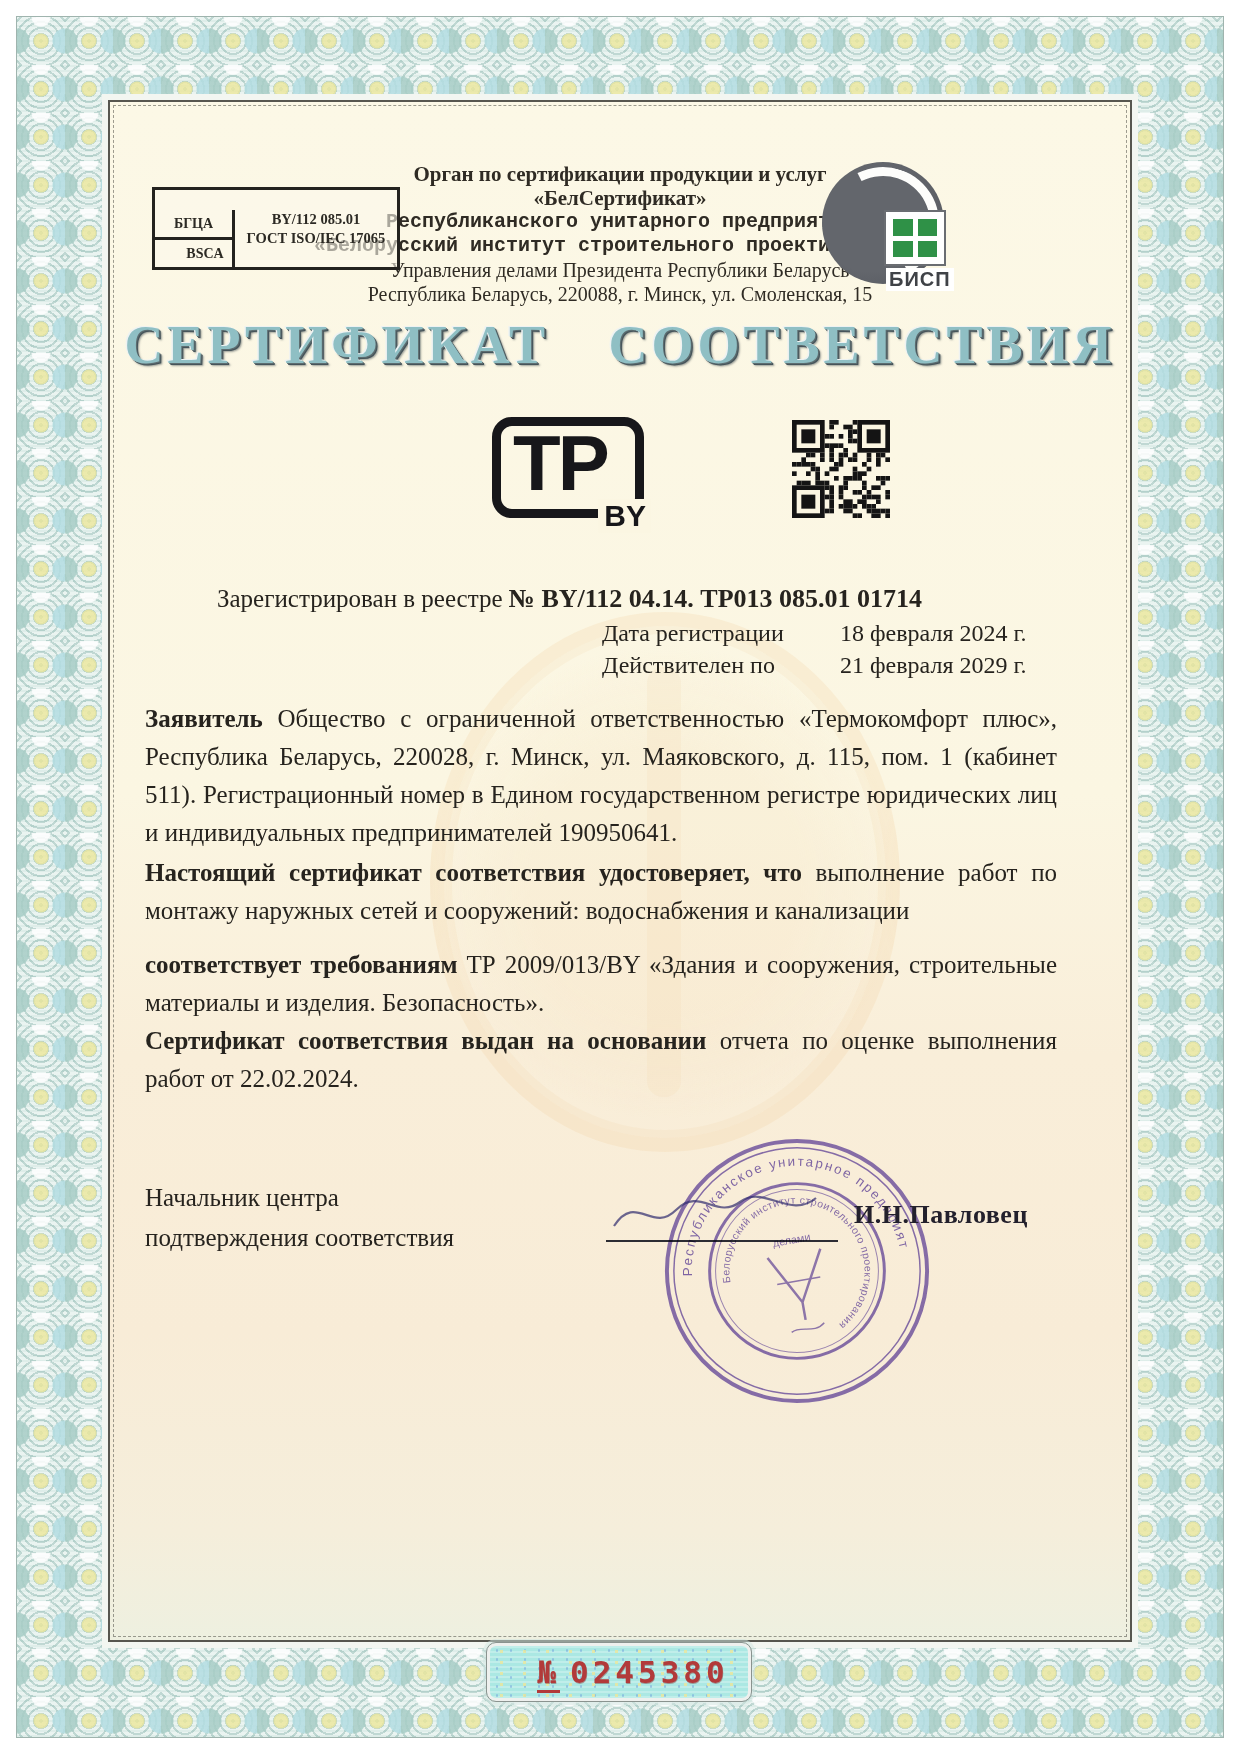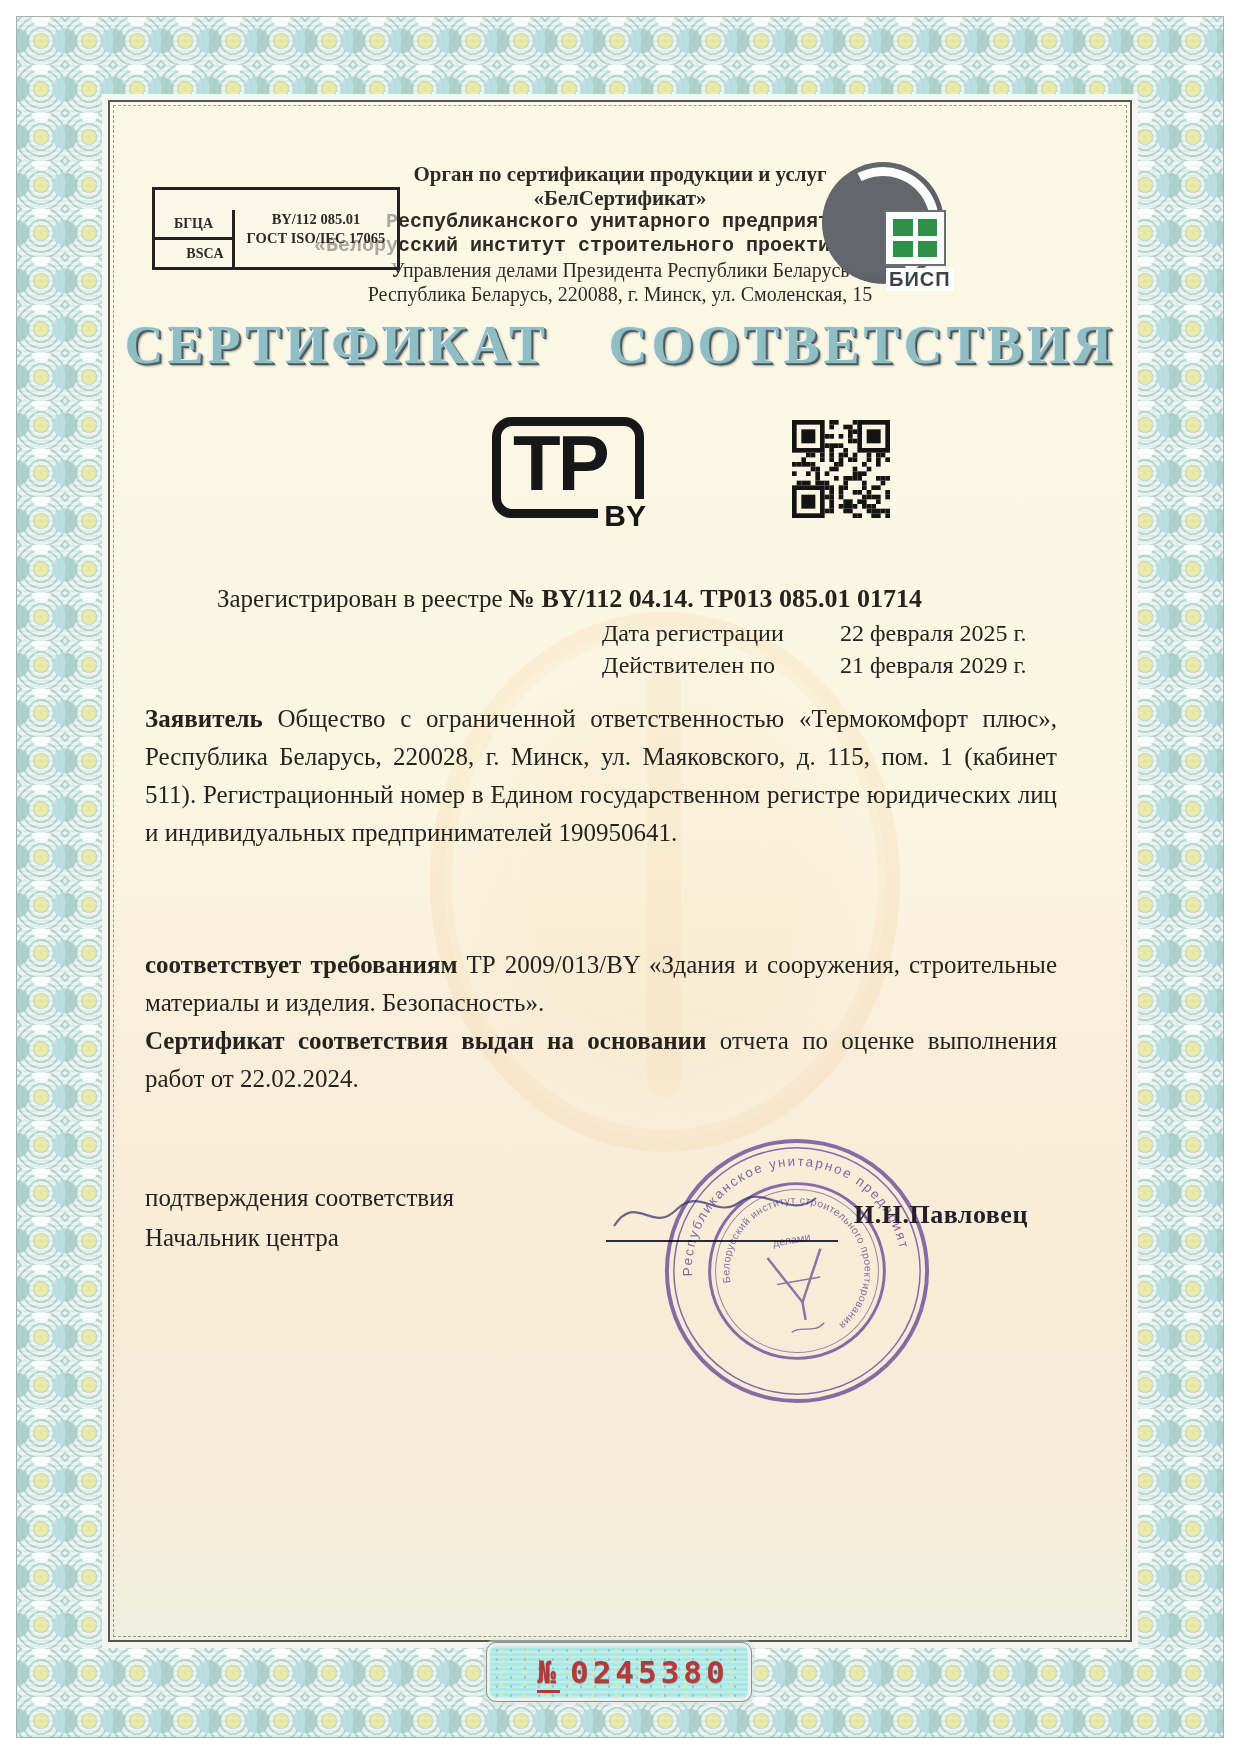--- a/index.html
+++ b/index.html
@@ -357,46 +357,50 @@
         <rect x="10" y="80" width="15" height="15"></rect>
       </svg></div>
 
   <div class="reg-line">
     <span>Зарегистрирован в реестре</span>
     <span class="num">№ BY/112 04.14. ТР013 085.01 01714</span>
   </div>
 
   <div class="date-row r1">
     <span>Дата регистрации</span>
-    <span class="val">22 февраля 2025 г.</span>
+    <span class="val">18 февраля 2024 г.</span>
   </div>
   <div class="date-row r2">
     <span>Действителен по</span>
     <span class="val">21 февраля 2029 г.</span>
   </div>
 
   <div class="para p1">
     <span class="lbl">Заявитель</span>
     <span>Общество с ограниченной ответственностью «Термокомфорт плюс», Республика Беларусь, 220028, г. Минск, ул. Маяковского, д. 115, пом. 1 (кабинет 511). Регистрационный номер в Едином государственном регистре юридических лиц и индивидуальных предпринимателей 190950641.</span>
   </div>
 
+  <div class="para p2">
+    <span class="lbl">Настоящий сертификат соответствия удостоверяет, что</span>
+    <span>выполнение работ по монтажу наружных сетей и сооружений: водоснабжения и канализации</span>
+  </div>
 
   <div class="para p3">
     <span class="lbl">соответствует требованиям</span>
     <span>ТР 2009/013/BY «Здания и сооружения, строительные материалы и изделия. Безопасность».</span>
   </div>
 
   <div class="para p4">
     <span class="lbl">Сертификат соответствия выдан на основании</span>
     <span>отчета по оценке выполнения работ от 22.02.2024.</span>
   </div>
 
   <div class="sig-position">
+    <div>Начальник центра</div>
     <div>подтверждения соответствия</div>
-    <div>Начальник центра</div>
   </div>
 
   <div class="sig-line"></div>
 
   <svg class="sig-ink" viewBox="0 0 215 52">
     <path d="M6,38 C28,4 44,46 68,22 S108,32 132,14 S182,32 208,10" fill="none" stroke="#2e2a6e" stroke-width="2.2" opacity=".7"></path>
   </svg>
 
   <span class="sig-name">И.Н.Павловец</span>
 

